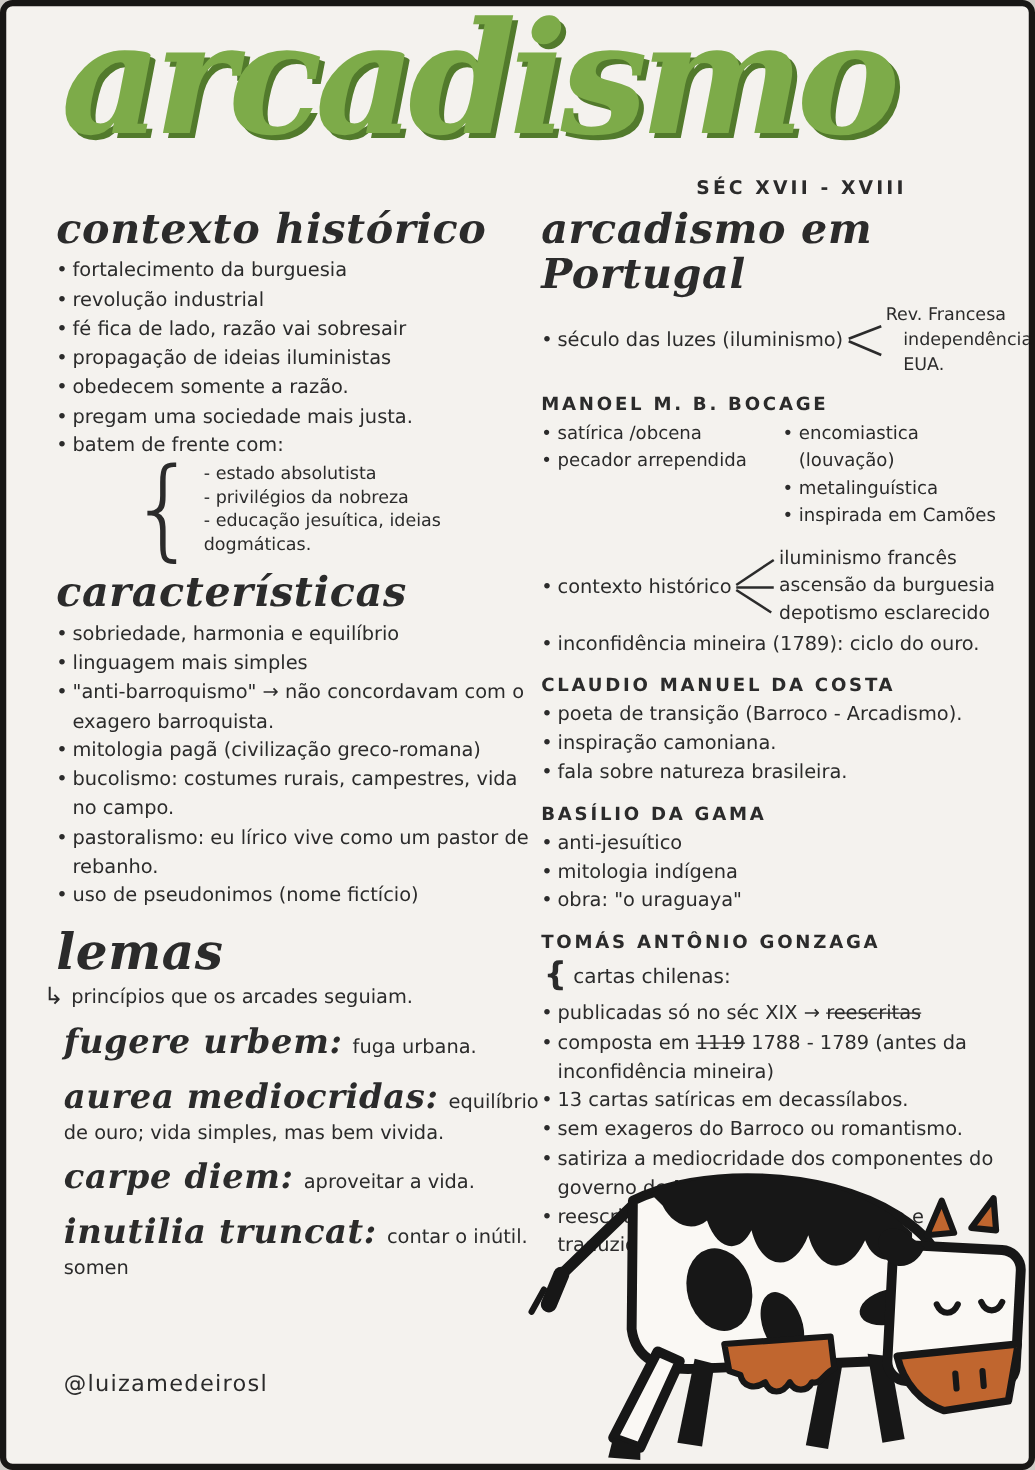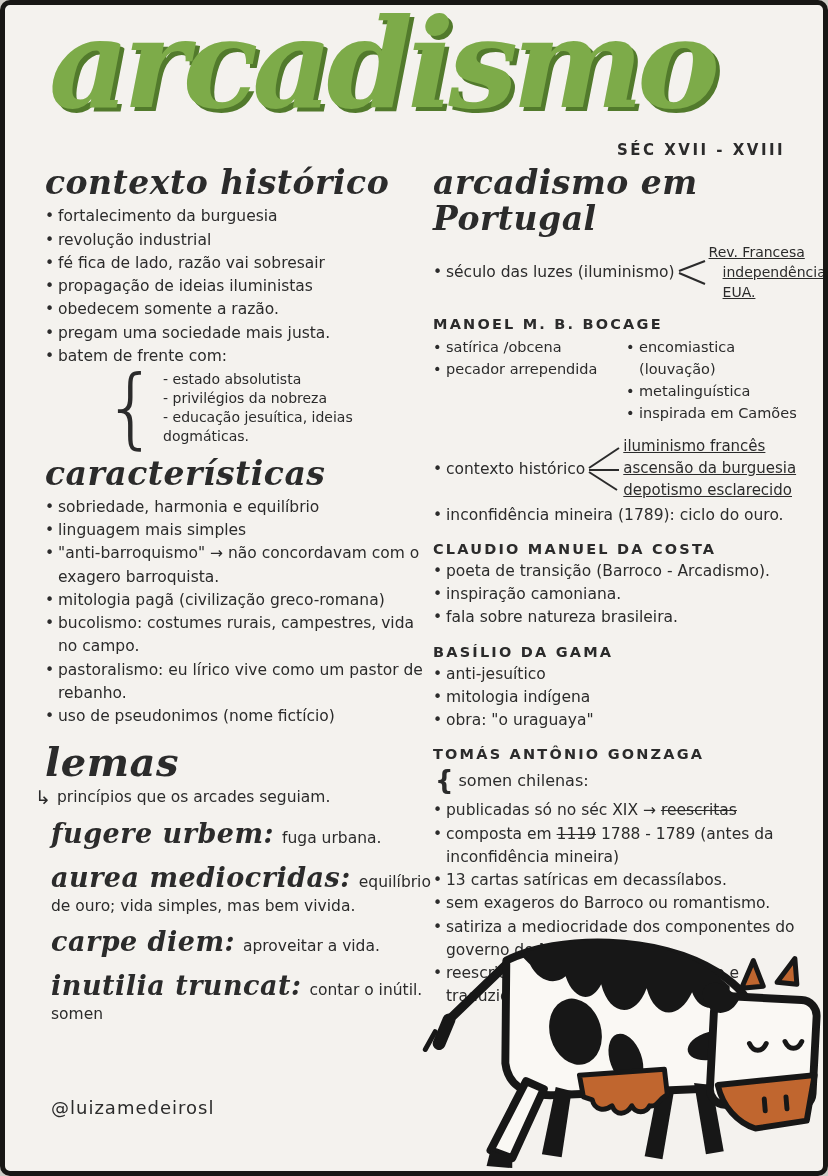--- a/index.html
+++ b/index.html
@@ -9,21 +9,21 @@
     font-family:"DejaVu Sans",sans-serif;color:#2b2b2b;overflow:hidden;
   }
   
   .title{
     position:absolute;top:-14px;left:44px;width:760px;
     font-family:"DejaVu Serif",serif;font-style:italic;font-weight:bold;
     font-size:124px;letter-spacing:-6px;color:#7dab49;
     text-shadow:4px 4px 0 #527a2c;white-space:nowrap;
   }
   .subtitle{
-    position:absolute;top:136px;left:612px;font-size:15px;font-weight:bold;
+    position:absolute;top:136px;left:552px;font-size:15px;font-weight:bold;
     letter-spacing:2.5px;
   }
   .col{position:absolute;top:160px;}
   .col-left{left:40px;width:386px;}
   .col-right{left:428px;width:378px;}
   .script-h{
     font-family:"DejaVu Serif",serif;font-style:italic;font-weight:bold;
     font-size:33px;letter-spacing:0.5px;line-height:1.1;margin:0 0 4px 0;
   }
   ul.notes{list-style:none;margin:2px 0 0 0;padding:0;font-size:15.5px;line-height:1.5;}
@@ -37,21 +37,21 @@
   .lemas-intro{display:flex;align-items:flex-start;font-size:15.5px;margin:0 0 8px 0;}
   .curve-arrow{font-size:19px;margin:-2px 6px 0 -10px;}
   .lemma-row{margin:0 0 7px 6px;font-size:15.5px;line-height:1.35;}
   .lemma-term{
     font-family:"DejaVu Serif",serif;font-style:italic;font-weight:bold;
     font-size:27px;margin-right:8px;letter-spacing:0.5px;
   }
   .caps-name{font-size:14.5px;font-weight:bold;letter-spacing:2.2px;margin:14px 0 3px 0;}
   .fork-row{display:flex;align-items:center;}
   .fork-row ul.notes{flex:0 0 auto;}
-  .fork-labels{font-size:14px;line-height:1.45;text-decoration:underline;}
+  .fork-labels{font-size:14px;line-height:1.45;}
   .fork-labels .indent{margin-left:14px;}
   .fork-svg{flex:0 0 auto;margin:0 2px;}
   .two-col{display:flex;gap:8px;}
   .two-col ul.notes{font-size:14.5px;flex:1;}
   .strike{text-decoration:line-through;}
   .cartas-row{display:flex;align-items:center;font-size:16px;margin:2px 0 4px 0;}
   .cartas-brace{font-size:26px;margin:0 5px 0 2px;font-weight:bold;}
   .handle{position:absolute;left:46px;top:1092px;font-size:18px;letter-spacing:1px;}
   .cow{position:absolute;left:404px;top:916px;}
 </style>
@@ -175,21 +175,21 @@
     <div class="caps-name">BASÍLIO DA GAMA</div>
     <ul class="notes">
       <li><span>anti-jesuítico</span></li>
       <li><span>mitologia indígena</span></li>
       <li><span>obra: "o uraguaya"</span></li>
     </ul>
 
     <div class="caps-name">TOMÁS ANTÔNIO GONZAGA</div>
     <div class="cartas-row">
       <span class="cartas-brace">{</span>
-      <span>somen chilenas:</span>
+      <span>cartas chilenas:</span>
     </div>
     <ul class="notes">
       <li>
         <span>publicadas só no séc XIX → </span><span class="strike">reescritas</span>
       </li>
       <li>
         <span>composta em </span><span class="strike">1119</span><span> 1788 - 1789 (antes da inconfidência mineira)</span>
       </li>
       <li><span>13 cartas satíricas em decassílabos.</span></li>
       <li><span>sem exageros do Barroco ou romantismo.</span></li>

